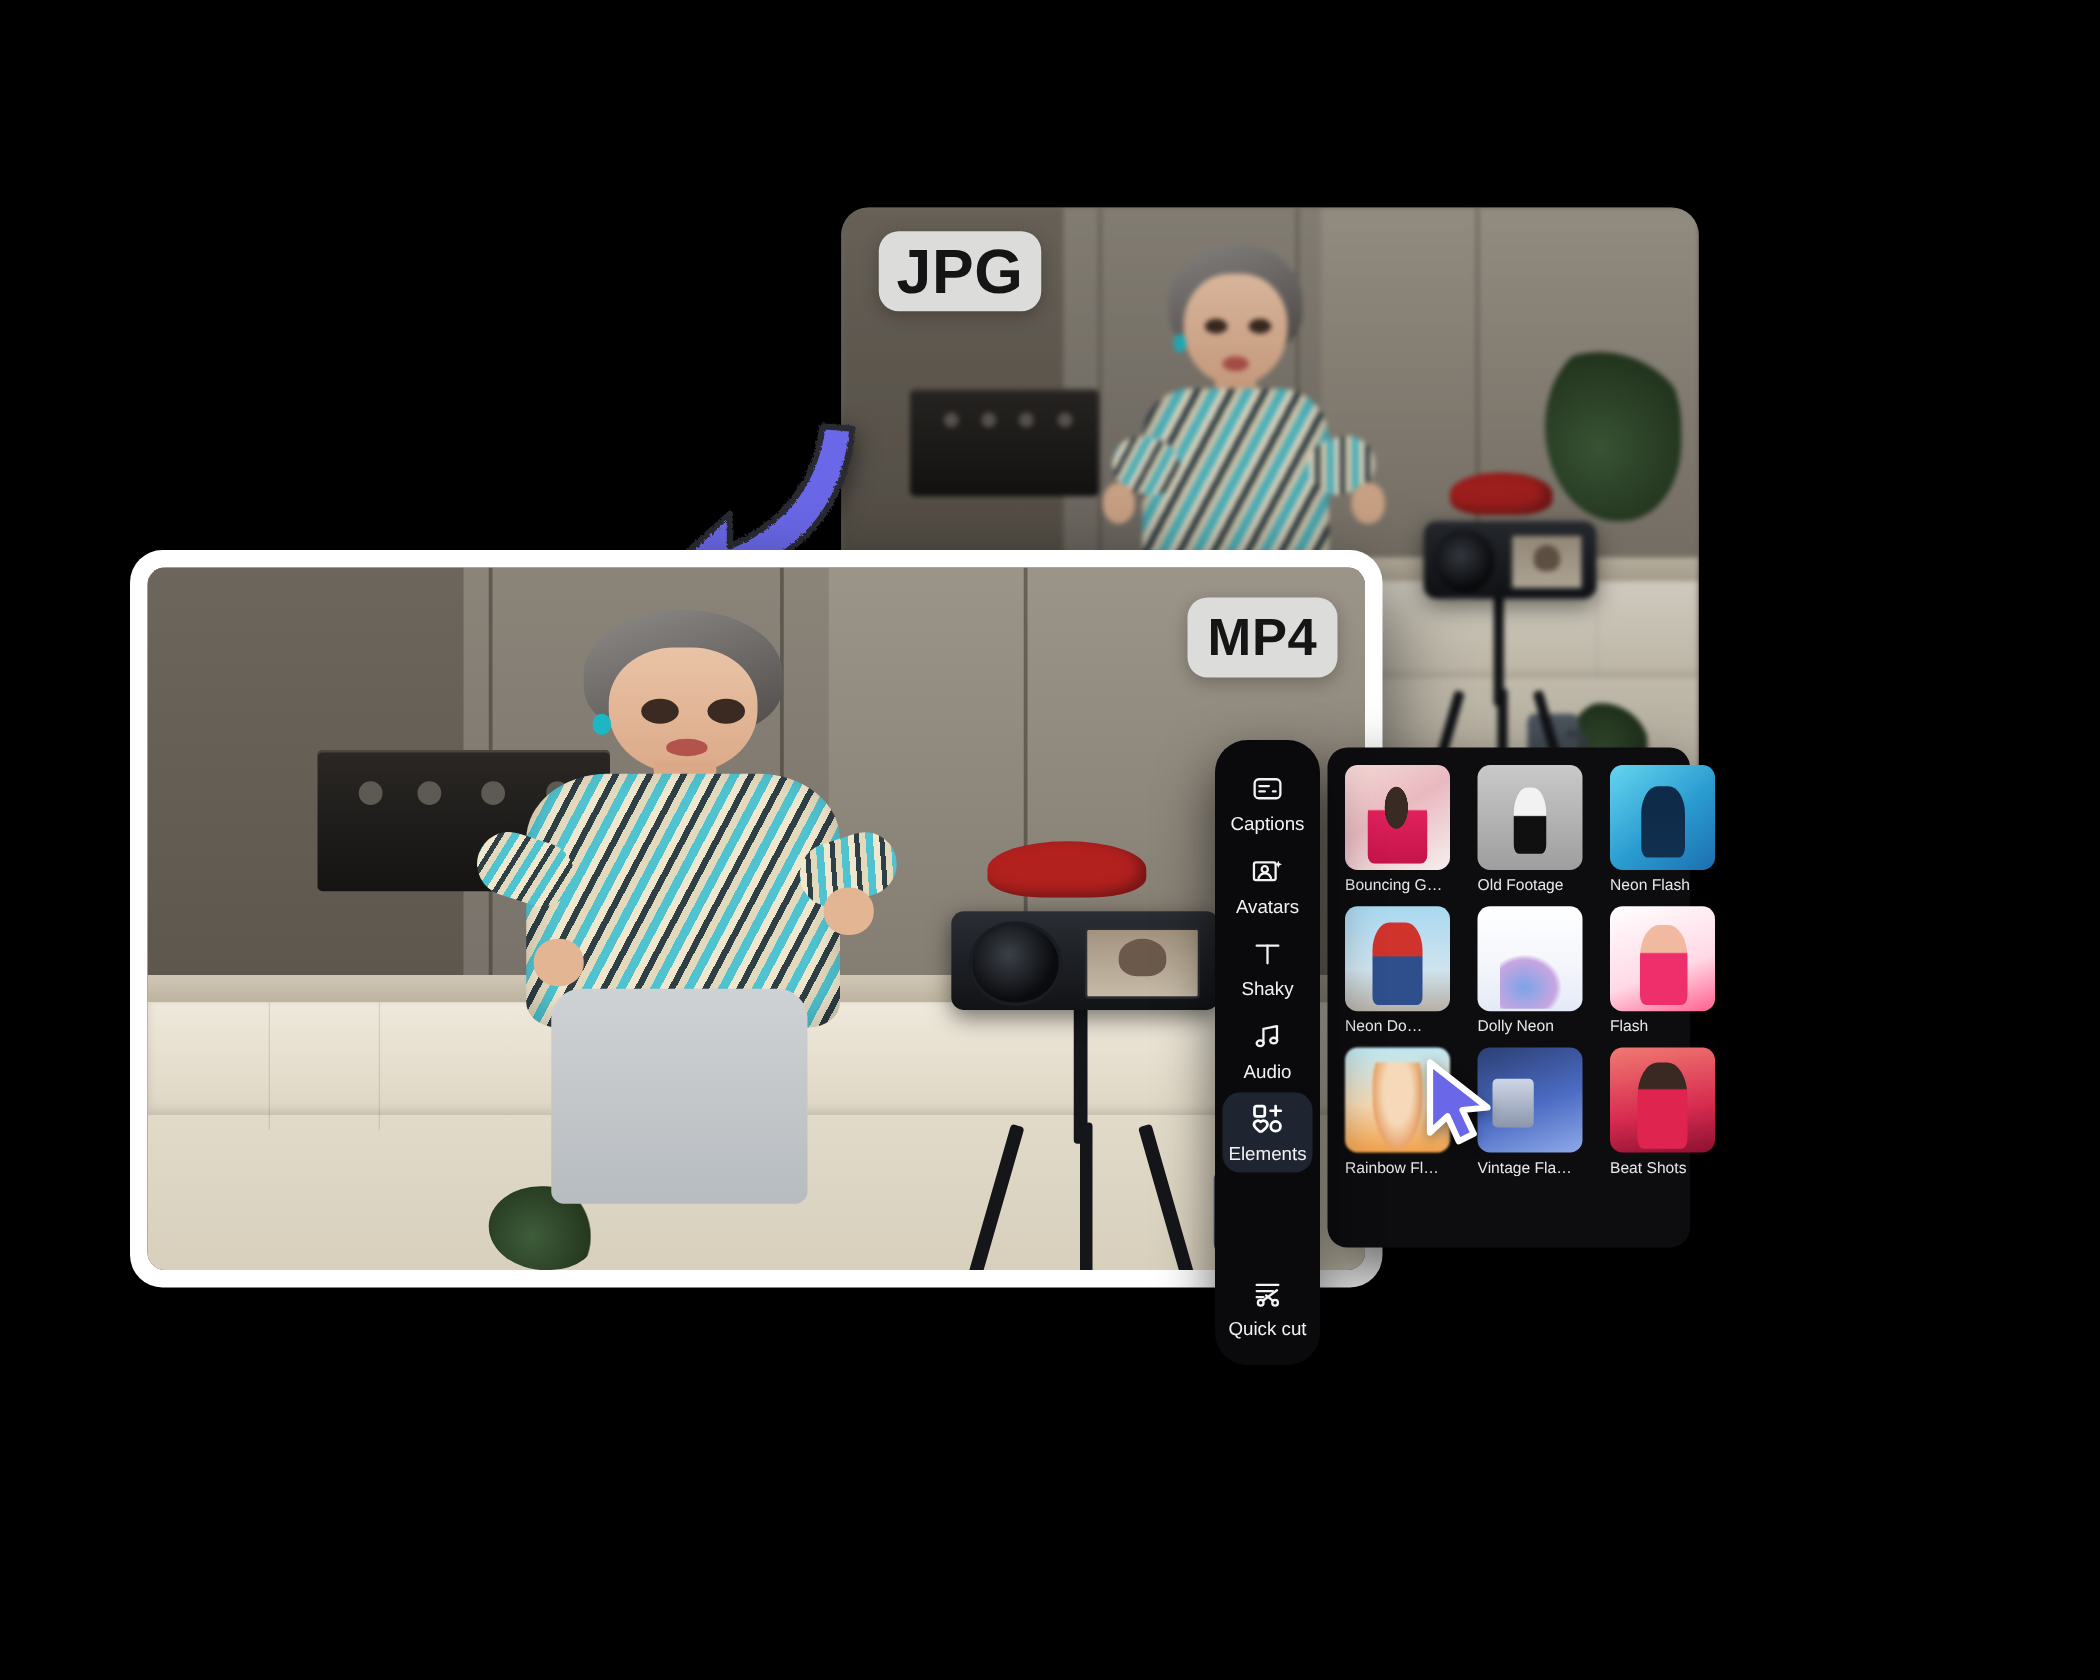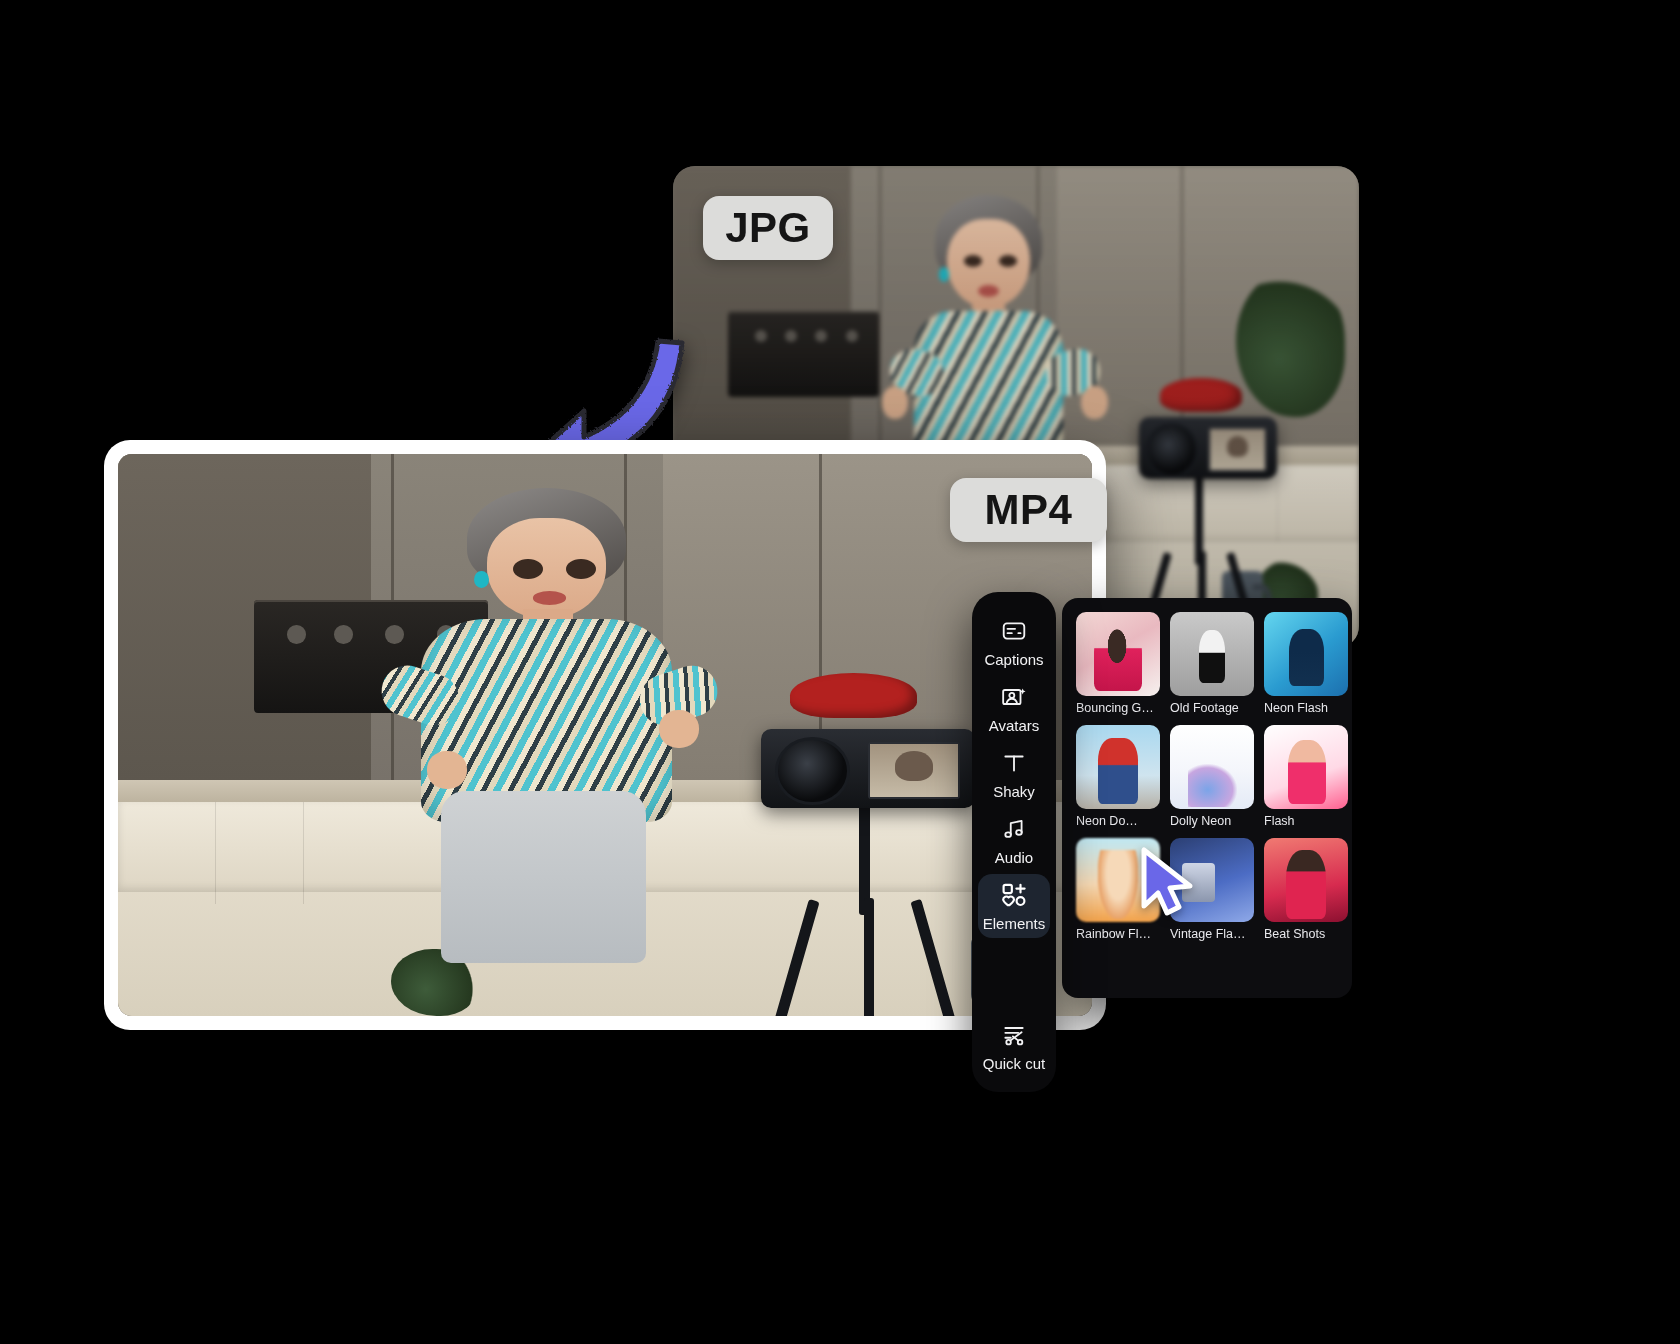--- a/index.html
+++ b/index.html
@@ -73,22 +73,22 @@
             box-shadow:0 26px 60px rgba(0,0,0,.55);}
   .card-mp4{position:absolute;left:104px;top:440px;width:1002px;height:590px;
             border-radius:26px;background:#fff;padding:14px;box-sizing:border-box;
             box-shadow:0 30px 70px rgba(0,0,0,.6);}
   .card-mp4 .inner{position:relative;width:100%;height:100%;border-radius:14px;overflow:hidden;background:#6f6a61;}
 
   
   .badge{position:absolute;background:#dcdcda;color:#151515;border-radius:16px;
          font-weight:700;letter-spacing:.5px;display:flex;align-items:center;justify-content:center;
          box-shadow:0 4px 14px rgba(0,0,0,.25);}
-  .badge-jpg{left:703px;top:196px;width:130px;height:64px;font-size:42px;}
-  .badge-mp4{left:950px;top:478px;width:157px;height:64px;font-size:42px;}
+  .badge-jpg{left:703px;top:185px;width:130px;height:64px;font-size:50px;}
+  .badge-mp4{left:950px;top:478px;width:120px;height:64px;font-size:42px;}
 
   
   .arrow{position:absolute;left:480px;top:315px;width:230px;height:180px;
          filter:drop-shadow(0 6px 10px rgba(0,0,0,.55));}
 
   
   .rail{position:absolute;left:972px;top:592px;width:84px;height:500px;
         background:#0a0a0c;border-radius:26px;z-index:6;
         display:flex;flex-direction:column;align-items:center;
         padding:18px 0 12px;box-sizing:border-box;
@@ -101,21 +101,21 @@
   .rail-spacer{flex:1 1 auto;}
 
   
   .panel{position:absolute;left:1062px;top:598px;width:290px;height:400px;
          background:#0d0d10;border-radius:16px;z-index:5;
          box-shadow:0 22px 52px rgba(0,0,0,.62);padding:14px 0 0 0;box-sizing:border-box;}
   .panel-head{display:flex;align-items:center;gap:12px;padding:0 14px 12px;}
   .back-btn{width:30px;height:30px;border-radius:50%;background:#24242a;
             display:flex;align-items:center;justify-content:center;cursor:pointer;flex:none;}
   .panel-title{color:#fff;font-size:20px;font-weight:700;letter-spacing:.2px;}
-  .grid{display:grid;grid-template-columns:repeat(3,84px);gap:10px 10px;padding:0 0 0 14px;}
+  .grid{display:grid;grid-template-columns:repeat(3,84px);gap:10px 22px;padding:0 0 0 14px;}
   .tile{width:84px;}
   .thumb{width:84px;height:84px;border-radius:10px;overflow:hidden;position:relative;cursor:pointer;}
   .tlbl{color:#e8e8ec;font-size:12.5px;margin-top:5px;white-space:nowrap;overflow:hidden;}
 
   
   .t1{background:linear-gradient(150deg,#f4d9d6,#e9b9c0 45%,#f6f0ee);}
   .t1:after{content:"";position:absolute;left:22%;top:18%;width:56%;height:76%;
             background:radial-gradient(ellipse at 48% 30%,#3a2a24 0 26%,transparent 27%),
                        linear-gradient(180deg,transparent 32%,#e0215c 34%,#c4154a);
             border-radius:40% 40% 12% 12%;}

